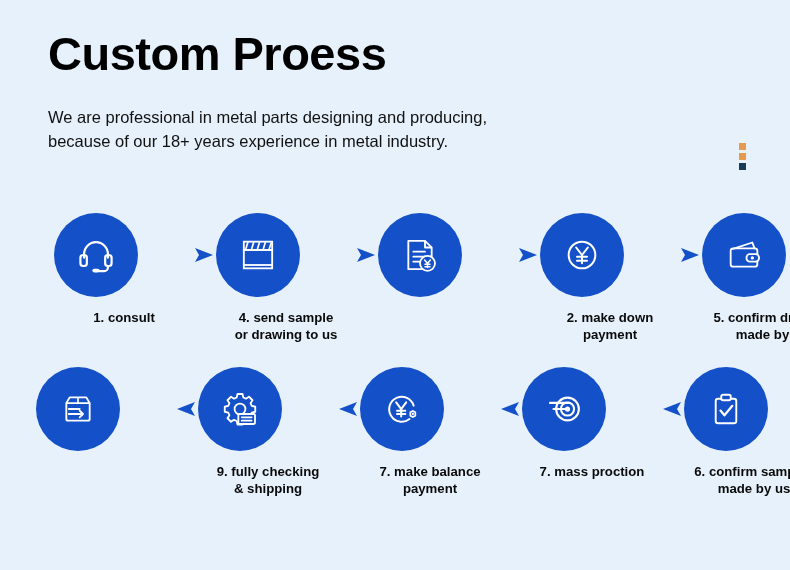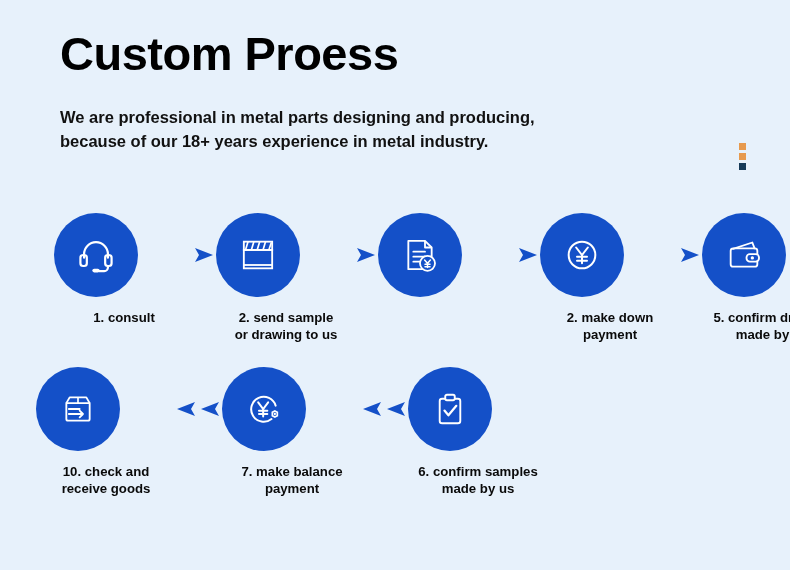--- a/index.html
+++ b/index.html
@@ -20,38 +20,38 @@
   .page {
     position: relative;
     width: 790px;
     height: 570px;
     background: #e7f1fb;
   }
 
   
   .header {
     position: absolute;
-    left: 60px;
+    left: 48px;
     top: 28px;
     width: 690px;
   }
 
   .page-title {
     font-size: 47px;
     font-weight: 700;
     letter-spacing: -0.5px;
     color: #000000;
     line-height: 1.1;
     white-space: nowrap;
   }
 
   .subtitle {
     margin-top: 26px;
     font-size: 16.5px;
-    font-weight: 700;
+    font-weight: 400;
     line-height: 1.45;
     color: #111111;
     max-width: 600px;
   }
 
   .subtitle-line { display: block; }
 
   
   .deco-dots {
     position: absolute;
@@ -168,21 +168,21 @@
 
     <div class="step">
       <div class="circle">
         <svg width="40" height="40" viewBox="0 0 48 48" fill="none">
           <rect x="7" y="8" width="34" height="10" stroke="#fff" stroke-width="2.2" fill="none"></rect>
           <path d="M12 8 L9 18 M19 8 L16 18 M26 8 L23 18 M33 8 L30 18 M40 9 L37 18" stroke="#fff" stroke-width="2"></path>
           <rect x="7" y="18" width="34" height="22" stroke="#fff" stroke-width="2.2" fill="none"></rect>
           <path d="M7 36 H41" stroke="#fff" stroke-width="2.2"></path>
         </svg>
       </div>
-      <div class="step-label">2. send sample
+      <div class="step-label">4. send sample
 or drawing to us</div>
     </div>
 
     <div class="arrow">
       <svg width="22" height="18" viewBox="0 0 22 18">
         <path d="M2 2 L20 9 L2 16 L6 9 Z" fill="#1450c8"></path>
       </svg>
     </div>
 
     <div class="step">
@@ -242,30 +242,42 @@
 
     <div class="step">
       <div class="circle">
         <svg width="40" height="40" viewBox="0 0 48 48" fill="none">
           <path d="M10 17 L14 10 h20 l4 7" stroke="#fff" stroke-width="2.2" fill="none" stroke-linejoin="round"></path>
           <path d="M10 17 h28 v19 a2 2 0 0 1-2 2 H12 a2 2 0 0 1-2-2 Z" stroke="#fff" stroke-width="2.2" fill="none" stroke-linejoin="round"></path>
           <path d="M24 10 v7" stroke="#fff" stroke-width="2"></path>
           <path d="M13 24 h13 M13 30 h17 M26 26 l4 4 -4 4" stroke="#fff" stroke-width="2.2" stroke-linecap="round" stroke-linejoin="round" fill="none"></path>
         </svg>
       </div>
-      <div class="step-label">10. check and
-receive goods</div>
     </div>
 
     <div class="arrow">
       <svg width="22" height="18" viewBox="0 0 22 18">
         <path d="M20 2 L2 9 L20 16 L16 9 Z" fill="#1450c8"></path>
       </svg>
     </div>
 
+    <div class="step">
+      <div class="circle">
+        <svg width="40" height="40" viewBox="0 0 48 48" fill="none">
+          <path d="M21 6 h6 l1 4.2 3.2 1.4 3.6-2.3 4.2 4.2-2.3 3.6 1.4 3.2 4.2 1 v6 l-4.2 1-1.4 3.2
+                   2.3 3.6-4.2 4.2-3.6-2.3-3.2 1.4-1 4.2 h-6 l-1-4.2-3.2-1.4-3.6 2.3-4.2-4.2 2.3-3.6
+                   -1.4-3.2-4.2-1 v-6 l4.2-1 1.4-3.2-2.3-3.6 4.2-4.2 3.6 2.3 3.2-1.4 Z" stroke="#fff" stroke-width="2.2" fill="none" stroke-linejoin="round"></path>
+          <circle cx="24" cy="24" r="6.5" stroke="#fff" stroke-width="2.2" fill="#1450c8"></circle>
+          <rect x="22" y="30" width="20" height="12" rx="1.5" fill="#1450c8" stroke="#fff" stroke-width="2.2"></rect>
+          <path d="M26 34 h12 M26 38 h12" stroke="#fff" stroke-width="2" stroke-linecap="round"></path>
+        </svg>
+      </div>
+      <div class="step-label">9. fully checking
+&amp; shipping</div>
+    </div>
 
     <div class="arrow">
       <svg width="22" height="18" viewBox="0 0 22 18">
         <path d="M20 2 L2 9 L20 16 L16 9 Z" fill="#1450c8"></path>
       </svg>
     </div>
 
     <div class="step">
       <div class="circle">
         <svg width="40" height="40" viewBox="0 0 48 48" fill="none">
@@ -279,20 +291,32 @@
       <div class="step-label">7. make balance
 payment</div>
     </div>
 
     <div class="arrow">
       <svg width="22" height="18" viewBox="0 0 22 18">
         <path d="M20 2 L2 9 L20 16 L16 9 Z" fill="#1450c8"></path>
       </svg>
     </div>
 
+    <div class="step">
+      <div class="circle">
+        <svg width="42" height="42" viewBox="0 0 48 48" fill="none">
+          <path d="M8 17 h22" stroke="#fff" stroke-width="2.4" stroke-linecap="round"></path>
+          <path d="M12 24 h14" stroke="#fff" stroke-width="2.4" stroke-linecap="round"></path>
+          <circle cx="28" cy="24" r="13" stroke="#fff" stroke-width="2.4" fill="none"></circle>
+          <circle cx="28" cy="24" r="7.5" stroke="#fff" stroke-width="2.4" fill="none"></circle>
+          <circle cx="28" cy="24" r="3" fill="#fff"></circle>
+        </svg>
+      </div>
+      <div class="step-label">7. mass proction</div>
+    </div>
 
     <div class="arrow">
       <svg width="22" height="18" viewBox="0 0 22 18">
         <path d="M20 2 L2 9 L20 16 L16 9 Z" fill="#1450c8"></path>
       </svg>
     </div>
 
     <div class="step">
       <div class="circle">
         <svg width="38" height="38" viewBox="0 0 48 48" fill="none">

